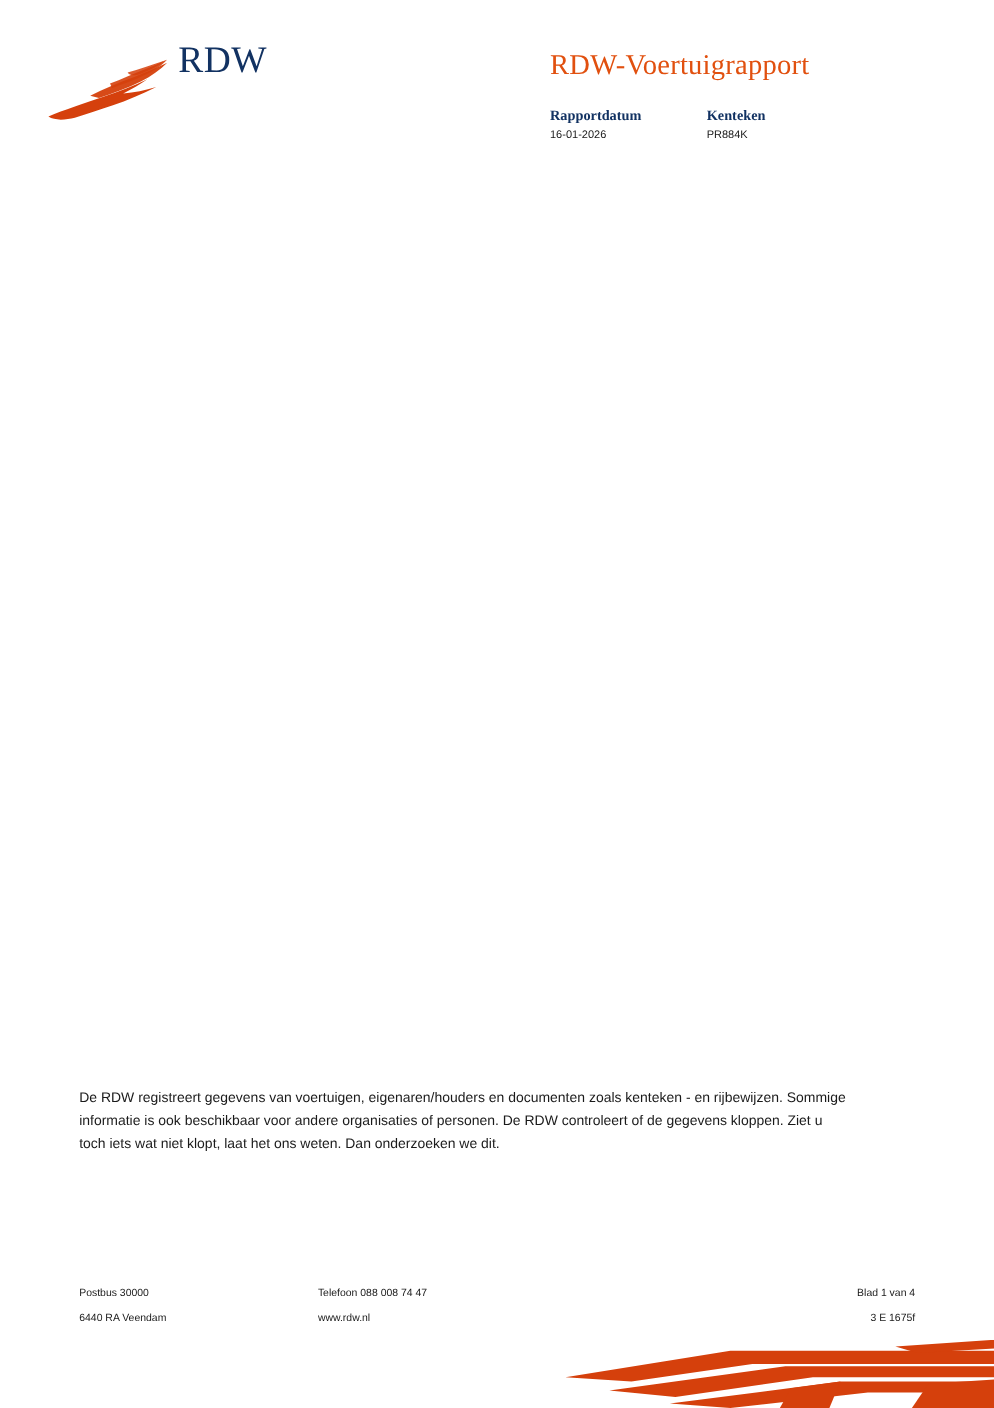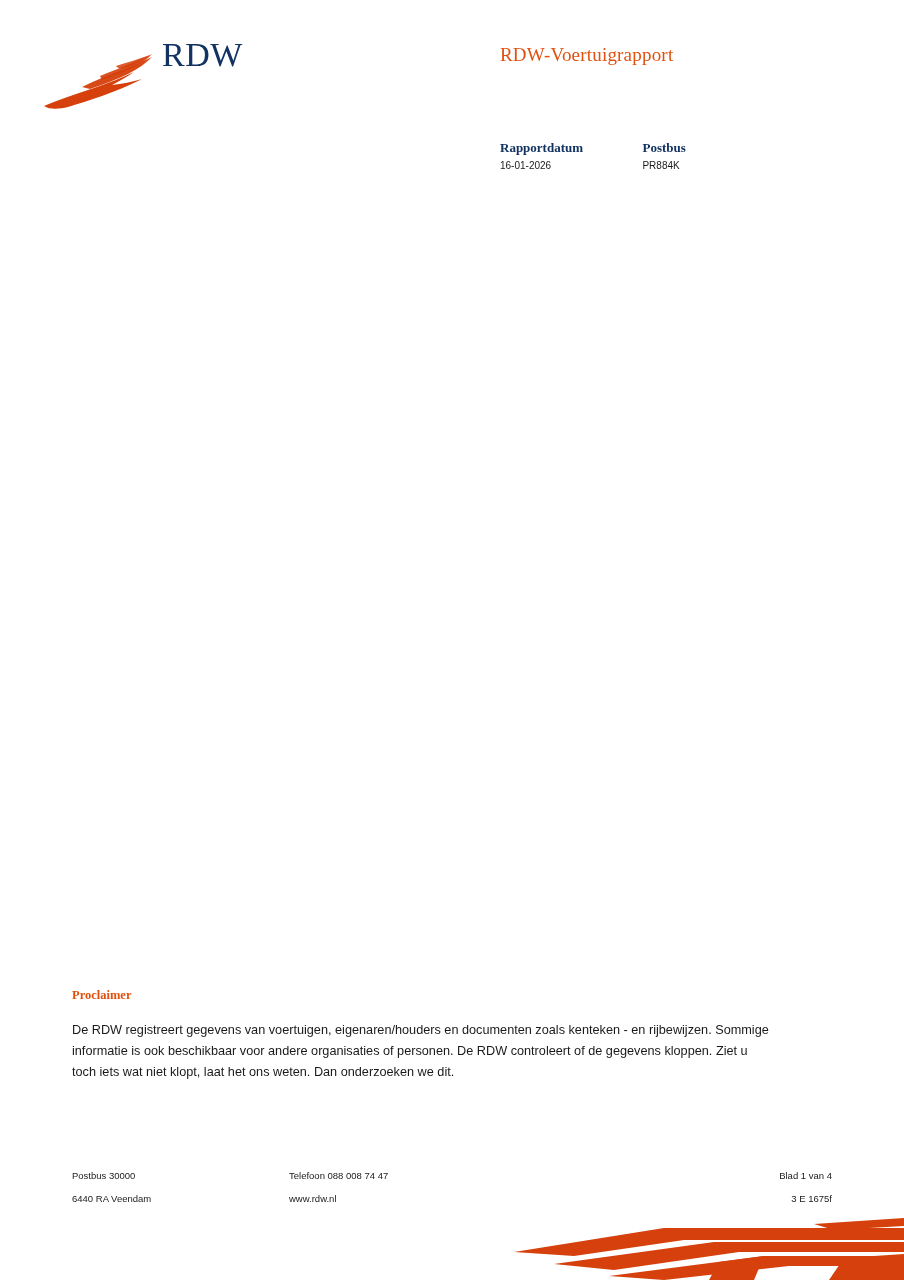--- a/index.html
+++ b/index.html
@@ -48,35 +48,34 @@
     top: 26px;
     width: 112px;
     height: 58px;
   }
 
   .report-title {
     position: absolute;
     left: 500px;
     top: 44px;
     font-family: "Liberation Serif", serif;
-    font-size: 19px;
+    font-size: 26px;
     color: #e1500f;
     letter-spacing: 0.2px;
   }
 
   .meta {
     position: absolute;
     left: 500px;
     top: 97px;
     width: 360px;
   }
   .meta-col {
     display: inline-block;
     vertical-align: top;
-    margin-top: 43px;
   }
   .meta-col.first { width: 138px; }
   .meta-label {
     font-family: "Liberation Serif", serif;
     font-size: 13px;
     font-weight: bold;
     color: #123262;
     margin-bottom: 4px;
   }
   .meta-value {
@@ -152,28 +151,27 @@
   </div>
 
   <div class="report-title">RDW-Voertuigrapport</div>
 
   <div class="meta">
     <div class="meta-col first">
       <div class="meta-label">Rapportdatum</div>
       <div class="meta-value">16-01-2026</div>
     </div>
     <div class="meta-col">
-      <div class="meta-label">Postbus</div>
+      <div class="meta-label">Kenteken</div>
       <div class="meta-value">PR884K</div>
     </div>
   </div>
 </div>
 
 <div class="proclaimer">
-  <div class="proclaimer-title">Proclaimer</div>
   <div class="proclaimer-text">De RDW registreert gegevens van voertuigen, eigenaren/houders en documenten zoals kenteken - en rijbewijzen. Sommige informatie is ook beschikbaar voor andere organisaties of personen. De RDW controleert of de gegevens kloppen. Ziet u toch iets wat niet klopt, laat het ons weten. Dan onderzoeken we dit.</div>
 </div>
 
 <div class="footer">
   <div class="footer-row">
     <div class="footer-c1">Postbus 30000</div>
     <div class="footer-c2">Telefoon 088 008 74 47</div>
     <div class="footer-c3">Blad 1 van 4</div>
   </div>
   <div class="footer-row">

